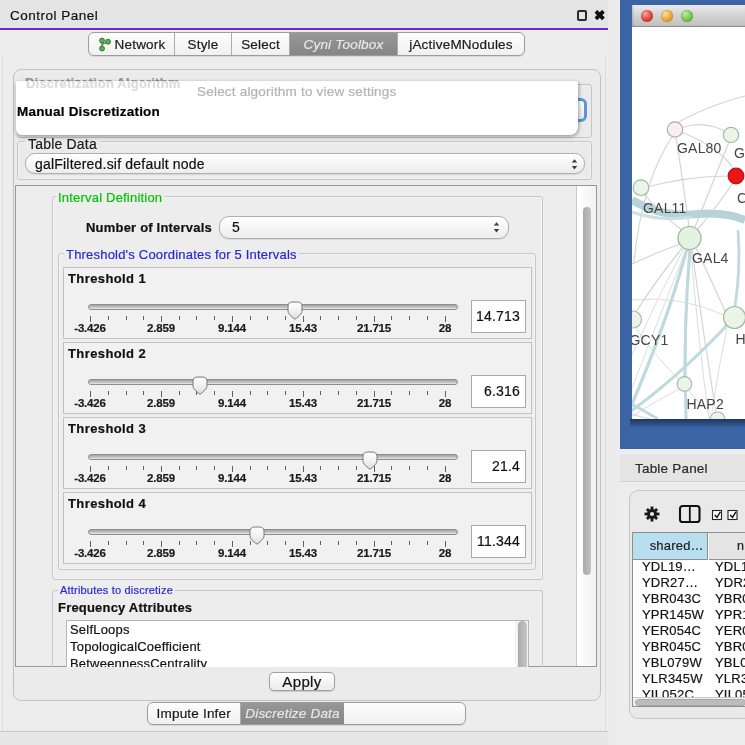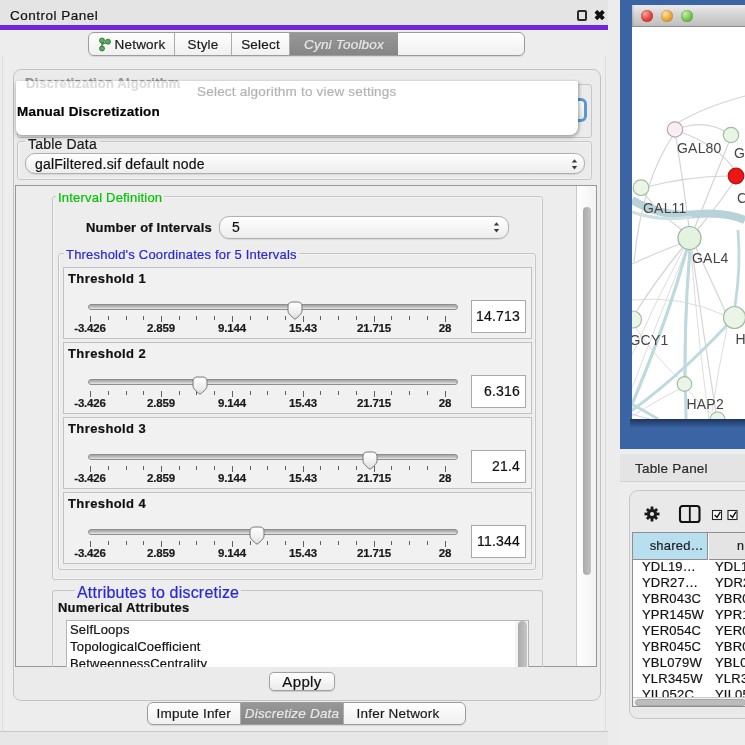--- a/index.html
+++ b/index.html
@@ -1,20 +1,20 @@
 <!DOCTYPE html>
 <html><head><meta charset="utf-8">
 <style>
 * { margin:0; padding:0; box-sizing:border-box; }
 html,body { width:745px; height:745px; overflow:hidden; }
 body { font-family:"Liberation Sans", sans-serif; background:#ededed; position:relative;
        letter-spacing:0.2px; -webkit-text-stroke:0.2px; }
 body * { will-change:transform; }
 
-#titlebar { position:absolute; left:0; top:0; width:608px; height:30px; background:#e4e4e4; border-bottom:5px solid #6d28d9; }
+#titlebar { position:absolute; left:0; top:0; width:608px; height:30px; background:#e4e4e4; border-bottom:2px solid #6d28d9; }
 #titlebar .t { position:absolute; left:10px; top:8px; font-size:13.5px; color:#111; letter-spacing:0.5px; }
 #floatico { position:absolute; left:577px; top:10px; width:10px; height:10.5px; border:2px solid #2a2a2a; border-radius:2px; }
 #closeico { position:absolute; left:594px; top:7px; font-size:13.5px; font-weight:bold; color:#111; }
 #leftedge { position:absolute; left:2px; top:56px; width:1px; height:675px; background:#dcdcdc; }
 #rightedge { position:absolute; left:605px; top:56px; width:1px; height:675px; background:#dcdcdc; }
 
 .seg { position:absolute; display:flex; border:1px solid #9c9c9c; border-radius:6px; overflow:hidden; background:linear-gradient(#fefefe,#f0f0f0); box-shadow:0 1px 1px rgba(0,0,0,0.1); }
 .seg .s { font-size:13.5px; color:#1a1a1a; display:flex; align-items:center; justify-content:center; border-right:1px solid #acacac; }
 .seg .s:last-child { border-right:none; }
 .seg .sel { background:linear-gradient(#979797,#868686); color:#e8e8e8;font-style:italic; }
@@ -43,21 +43,21 @@
 #thtitle { position:absolute; left:64px; top:246.5px; font-size:13px; color:#2828d8; background:#ededed; padding:0 2px; }
 .thpanel { position:absolute; left:63px; width:469px; height:72px; background:#f1f1f1; border:1px solid #c2c2c2; }
 .thtitle { position:absolute; left:68px; font-size:13px; font-weight:bold; color:#111; letter-spacing:0.4px; }
 .track { position:absolute; left:88px; width:370px; height:6px; border-radius:3px; border:1px solid #8e8e8e; background:linear-gradient(#a2a2a2,#c2c2c2 55%,#e9e9e9); }
 .tick { position:absolute; width:1px; background:#606060; }
 .ticklab { position:absolute; width:70px; text-align:center; font-size:11.5px; font-weight:bold; color:#1a1a1a; letter-spacing:-0.2px; }
 .thumb { position:absolute; }
 .valbox { position:absolute; left:470.5px; width:55px; height:33px; background:#fff; border:1px solid #a9a9a9; font-size:14px; color:#111; text-align:right; padding:7px 5px 0 0; }
 
 #atgroup { position:absolute; left:52px; top:590px; width:491px; height:77px; border:1px solid #c6c6c6; border-bottom:none; border-radius:3px 3px 0 0; }
-#attitle { position:absolute; left:75px; top:584px; font-size:16px; color:#2828d8; background:#ededed; padding:0 2px;text-align:center; }
+#attitle { position:absolute; left:58px; top:584px; font-size:11px; color:#2828d8; background:#ededed; padding:0 2px;text-align:center; }
 #numattr { position:absolute; left:58px; top:600px; font-size:13px; font-weight:bold; color:#111; }
 #attrlist { position:absolute; left:66px; top:620px; width:463px; height:47px; background:#fff; border:1px solid #b5b5b5; border-bottom:none; overflow:hidden; font-size:13px; color:#111; }
 #attrlist div { padding-left:3px; height:17px; line-height:17px; }
 #attrsb { position:absolute; left:515px; top:621px; width:13px; height:46px; background:#f4f4f4; }
 #attrsbthumb { position:absolute; left:518px; top:621px; width:9px; height:46px; background:linear-gradient(90deg,#ababab,#c5c5c5); border-radius:4.5px 4.5px 0 0; }
 
 #apply { position:absolute; left:268.5px; top:672px; width:66px; height:19px; border:1px solid #a0a0a0; border-radius:5px; background:linear-gradient(#ffffff,#ebebeb); font-size:15px; color:#111; text-align:center; line-height:17px; letter-spacing:0.4px; box-shadow:0 0.5px 1px rgba(0,0,0,0.15); }
 #botline { position:absolute; left:0px; top:731px; width:612px; height:1px; background:#c9c9c9; }
 #botstrip { position:absolute; left:0px; top:732px; width:618px; height:13px; background:#e7e7e7; }
 #resizemark { position:absolute; left:612px; top:365px; width:7px; height:7px; border-top:1.5px solid #9a9a9a; border-right:1.5px solid #9a9a9a; border-top-right-radius:5px; transform:rotate(45deg); }
@@ -114,20 +114,21 @@
 <div class="seg" id="toptabs">
   <div class="s" style="width:86px"><svg width="13" height="15" viewBox="0 0 13 15" style="margin-right:4px">
     <path d="M4,3.5 L4,11.5 M4,7.5 L9.5,5" stroke="#555" stroke-width="1.2" fill="none"></path>
     <circle cx="4" cy="3.5" r="2.5" fill="#5aab5a" stroke="#2d7a2d" stroke-width="0.9"></circle>
     <circle cx="4" cy="11.5" r="2.5" fill="#5aab5a" stroke="#2d7a2d" stroke-width="0.9"></circle>
     <circle cx="10" cy="4.7" r="2.5" fill="#5aab5a" stroke="#2d7a2d" stroke-width="0.9"></circle>
     </svg>Network</div>
   <div class="s" style="width:57px">Style</div>
   <div class="s" style="width:58px">Select</div>
   <div class="s sel" style="width:108px">Cyni Toolbox</div>
+  <div class="s" style="width:126px">jActiveMNodules</div>
 </div>
 
 <div id="tdgroup"></div>
 <div id="tdlabel">Table Data</div>
 <div class="combo" id="tdcombo">
     <span class="tx">galFiltered.sif default node</span>
 <svg class="arr" viewBox="0 0 9 16">
       <path d="M4.5,3.2 L7.2,6.6 L1.8,6.6 Z" fill="#3a3a3a"></path>
       <path d="M4.5,13.4 L7.2,10 L1.8,10 Z" fill="#3a3a3a"></path>
     </svg>
@@ -155,35 +156,34 @@
   </svg><div class="valbox" style="top:300px">14.713</div><div class="thpanel" style="top:342px"></div><div class="thtitle" style="top:345.5px">Threshold 2</div><div class="track" style="top:379px"></div><div class="tick" style="left:90.0px;top:391px;height:6px"></div><div class="tick" style="left:107.7px;top:391px;height:4px"></div><div class="tick" style="left:125.5px;top:391px;height:4px"></div><div class="tick" style="left:143.2px;top:391px;height:4px"></div><div class="tick" style="left:160.9px;top:391px;height:6px"></div><div class="tick" style="left:178.6px;top:391px;height:4px"></div><div class="tick" style="left:196.4px;top:391px;height:4px"></div><div class="tick" style="left:214.1px;top:391px;height:4px"></div><div class="tick" style="left:231.8px;top:391px;height:6px"></div><div class="tick" style="left:249.5px;top:391px;height:4px"></div><div class="tick" style="left:267.2px;top:391px;height:4px"></div><div class="tick" style="left:285.0px;top:391px;height:4px"></div><div class="tick" style="left:302.7px;top:391px;height:6px"></div><div class="tick" style="left:320.4px;top:391px;height:4px"></div><div class="tick" style="left:338.2px;top:391px;height:4px"></div><div class="tick" style="left:355.9px;top:391px;height:4px"></div><div class="tick" style="left:373.6px;top:391px;height:6px"></div><div class="tick" style="left:391.3px;top:391px;height:4px"></div><div class="tick" style="left:409.1px;top:391px;height:4px"></div><div class="tick" style="left:426.8px;top:391px;height:4px"></div><div class="tick" style="left:444.5px;top:391px;height:6px"></div><div class="ticklab" style="left:55.0px;top:397px">-3.426</div><div class="ticklab" style="left:125.9px;top:397px">2.859</div><div class="ticklab" style="left:196.8px;top:397px">9.144</div><div class="ticklab" style="left:267.7px;top:397px">15.43</div><div class="ticklab" style="left:338.6px;top:397px">21.715</div><div class="ticklab" style="left:409.5px;top:397px">28</div><svg class="thumb" style="left:192.0px;top:375.5px" width="16" height="20" viewBox="0 0 16 20">
     <path d="M1,5.5 Q1,1 5.5,1 L10.5,1 Q15,1 15,5.5 L15,9.8 Q15,11.8 13.6,13.2 L9.4,17.4 Q8,18.8 6.6,17.4 L2.4,13.2 Q1,11.8 1,9.8 Z" fill="url(#thumbgrad)" stroke="#767676" stroke-width="1"></path>
   </svg><div class="valbox" style="top:375px">6.316</div><div class="thpanel" style="top:417px"></div><div class="thtitle" style="top:420.5px">Threshold 3</div><div class="track" style="top:454px"></div><div class="tick" style="left:90.0px;top:466px;height:6px"></div><div class="tick" style="left:107.7px;top:466px;height:4px"></div><div class="tick" style="left:125.5px;top:466px;height:4px"></div><div class="tick" style="left:143.2px;top:466px;height:4px"></div><div class="tick" style="left:160.9px;top:466px;height:6px"></div><div class="tick" style="left:178.6px;top:466px;height:4px"></div><div class="tick" style="left:196.4px;top:466px;height:4px"></div><div class="tick" style="left:214.1px;top:466px;height:4px"></div><div class="tick" style="left:231.8px;top:466px;height:6px"></div><div class="tick" style="left:249.5px;top:466px;height:4px"></div><div class="tick" style="left:267.2px;top:466px;height:4px"></div><div class="tick" style="left:285.0px;top:466px;height:4px"></div><div class="tick" style="left:302.7px;top:466px;height:6px"></div><div class="tick" style="left:320.4px;top:466px;height:4px"></div><div class="tick" style="left:338.2px;top:466px;height:4px"></div><div class="tick" style="left:355.9px;top:466px;height:4px"></div><div class="tick" style="left:373.6px;top:466px;height:6px"></div><div class="tick" style="left:391.3px;top:466px;height:4px"></div><div class="tick" style="left:409.1px;top:466px;height:4px"></div><div class="tick" style="left:426.8px;top:466px;height:4px"></div><div class="tick" style="left:444.5px;top:466px;height:6px"></div><div class="ticklab" style="left:55.0px;top:472px">-3.426</div><div class="ticklab" style="left:125.9px;top:472px">2.859</div><div class="ticklab" style="left:196.8px;top:472px">9.144</div><div class="ticklab" style="left:267.7px;top:472px">15.43</div><div class="ticklab" style="left:338.6px;top:472px">21.715</div><div class="ticklab" style="left:409.5px;top:472px">28</div><svg class="thumb" style="left:362.0px;top:450.5px" width="16" height="20" viewBox="0 0 16 20">
     <path d="M1,5.5 Q1,1 5.5,1 L10.5,1 Q15,1 15,5.5 L15,9.8 Q15,11.8 13.6,13.2 L9.4,17.4 Q8,18.8 6.6,17.4 L2.4,13.2 Q1,11.8 1,9.8 Z" fill="url(#thumbgrad)" stroke="#767676" stroke-width="1"></path>
   </svg><div class="valbox" style="top:450px">21.4</div><div class="thpanel" style="top:492px"></div><div class="thtitle" style="top:495.5px">Threshold 4</div><div class="track" style="top:529px"></div><div class="tick" style="left:90.0px;top:541px;height:6px"></div><div class="tick" style="left:107.7px;top:541px;height:4px"></div><div class="tick" style="left:125.5px;top:541px;height:4px"></div><div class="tick" style="left:143.2px;top:541px;height:4px"></div><div class="tick" style="left:160.9px;top:541px;height:6px"></div><div class="tick" style="left:178.6px;top:541px;height:4px"></div><div class="tick" style="left:196.4px;top:541px;height:4px"></div><div class="tick" style="left:214.1px;top:541px;height:4px"></div><div class="tick" style="left:231.8px;top:541px;height:6px"></div><div class="tick" style="left:249.5px;top:541px;height:4px"></div><div class="tick" style="left:267.2px;top:541px;height:4px"></div><div class="tick" style="left:285.0px;top:541px;height:4px"></div><div class="tick" style="left:302.7px;top:541px;height:6px"></div><div class="tick" style="left:320.4px;top:541px;height:4px"></div><div class="tick" style="left:338.2px;top:541px;height:4px"></div><div class="tick" style="left:355.9px;top:541px;height:4px"></div><div class="tick" style="left:373.6px;top:541px;height:6px"></div><div class="tick" style="left:391.3px;top:541px;height:4px"></div><div class="tick" style="left:409.1px;top:541px;height:4px"></div><div class="tick" style="left:426.8px;top:541px;height:4px"></div><div class="tick" style="left:444.5px;top:541px;height:6px"></div><div class="ticklab" style="left:55.0px;top:547px">-3.426</div><div class="ticklab" style="left:125.9px;top:547px">2.859</div><div class="ticklab" style="left:196.8px;top:547px">9.144</div><div class="ticklab" style="left:267.7px;top:547px">15.43</div><div class="ticklab" style="left:338.6px;top:547px">21.715</div><div class="ticklab" style="left:409.5px;top:547px">28</div><svg class="thumb" style="left:249.0px;top:525.5px" width="16" height="20" viewBox="0 0 16 20">
     <path d="M1,5.5 Q1,1 5.5,1 L10.5,1 Q15,1 15,5.5 L15,9.8 Q15,11.8 13.6,13.2 L9.4,17.4 Q8,18.8 6.6,17.4 L2.4,13.2 Q1,11.8 1,9.8 Z" fill="url(#thumbgrad)" stroke="#767676" stroke-width="1"></path>
   </svg><div class="valbox" style="top:525px">11.344</div>
 
 <div id="atgroup"></div>
 <div id="attitle">Attributes to discretize</div>
-<div id="numattr">Numerical Attributes</div>
+<div id="numattr">Frequency Attributes</div>
 <div id="attrlist">
     <div>SelfLoops</div>
     <div>TopologicalCoefficient</div>
     <div>BetweennessCentrality</div>
   </div>
 <div id="attrsb"></div>
 <div id="attrsbthumb"></div>
 
 <div id="apply">Apply</div>
 
 <div class="seg" id="bottabs">
   <div class="s" style="width:92.5px">Impute Infer</div>
   <div class="s sel" style="width:103px">Discretize Data</div>
-  <div class="s" style="width:108px">Infer Network</div>
 </div>
 <div id="botline"></div>
 <div id="botstrip"></div>
 <div id="resizemark"></div>
 
 <div id="daggroup"></div>
 <div id="ghost1">Discretization Algorithm</div>
 <div id="bluering"></div>
 <div id="popup">
   <div class="ghost2">Discretization Algorithm</div>

